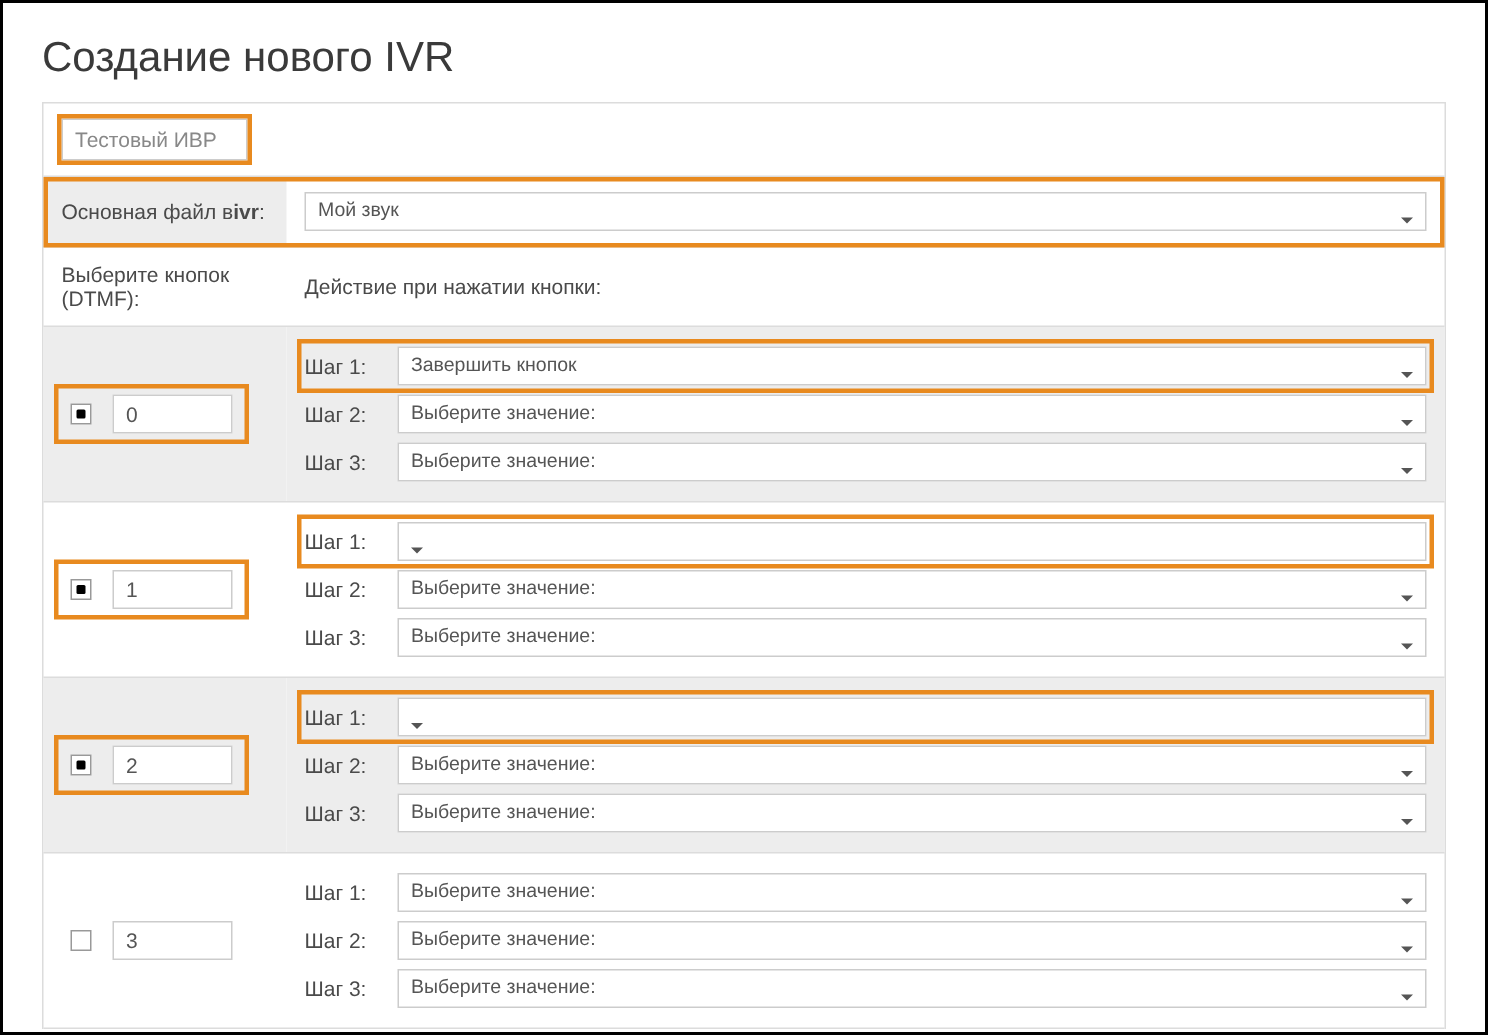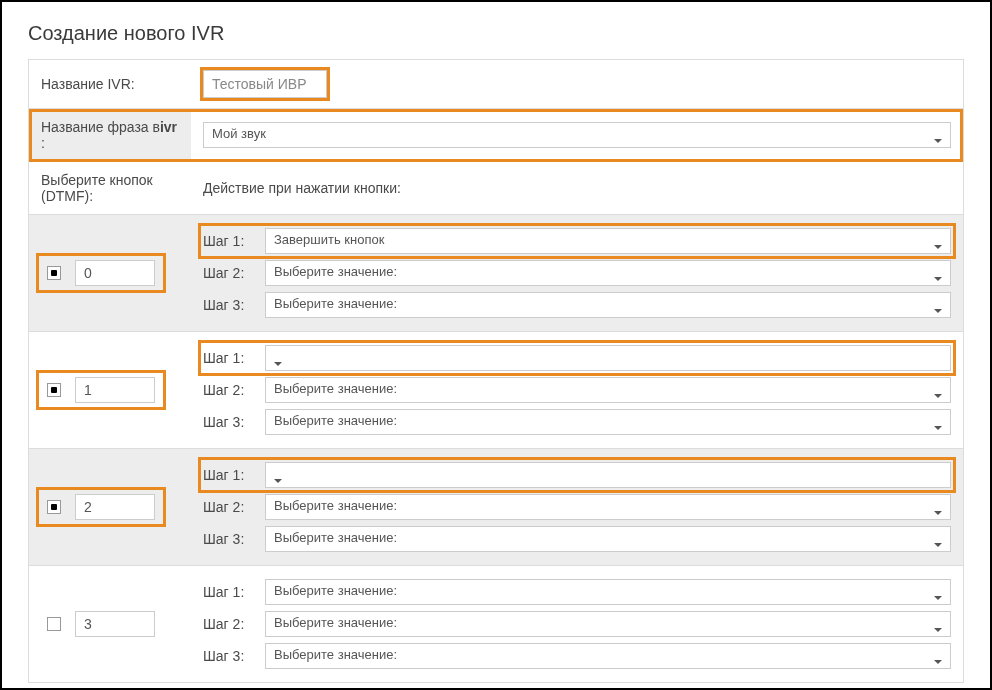--- a/index.html
+++ b/index.html
@@ -10,21 +10,21 @@
       padding: 0;
       width: 992px;
     }
     .outer {
       border: 2px solid #000;
       padding: 20px 26px;
       width: 992px;
       height: 690px;
     }
     h1 {
-      font-size: 20px;
+      font-size: 28px;
       font-weight: 400;
       color: #3a3a3a;
       margin-bottom: 14px;
     }
     .container {
       border: 1px solid #dcdcdc;
       border-bottom: none;
     }
     .row {
       display: flex;
@@ -159,31 +159,30 @@
   </style>
 </head>
 <body>
 
 <div class="outer">
   <h1>Создание нового IVR</h1>
 
   <div class="container">
 
     <div class="row row-top">
-      <div class="cell-left">Название IVR:</div>
       <div class="cell-right">
         <span class="highlight" style="display:inline-block;">
           <input type="text" class="text-input" style="width: 124px; color: rgb(136, 136, 136);" value="Тестовый ИВР">
         </span>
       </div>
     </div>
 
     <div class="row row-top highlight-phrase-row">
       <div class="cell-left row-phrase" style="background:#ededed;">
-        <span>Название фраза в </span>
+        <span>Основная файл в </span>
         <b>ivr</b>
         <span>:</span>
       </div>
       <div class="cell-right" style="flex-direction:row;">
         <div class="dropdown">
           <span>Мой звук</span>
           <span class="caret"></span>
         </div>
       </div>
     </div>

